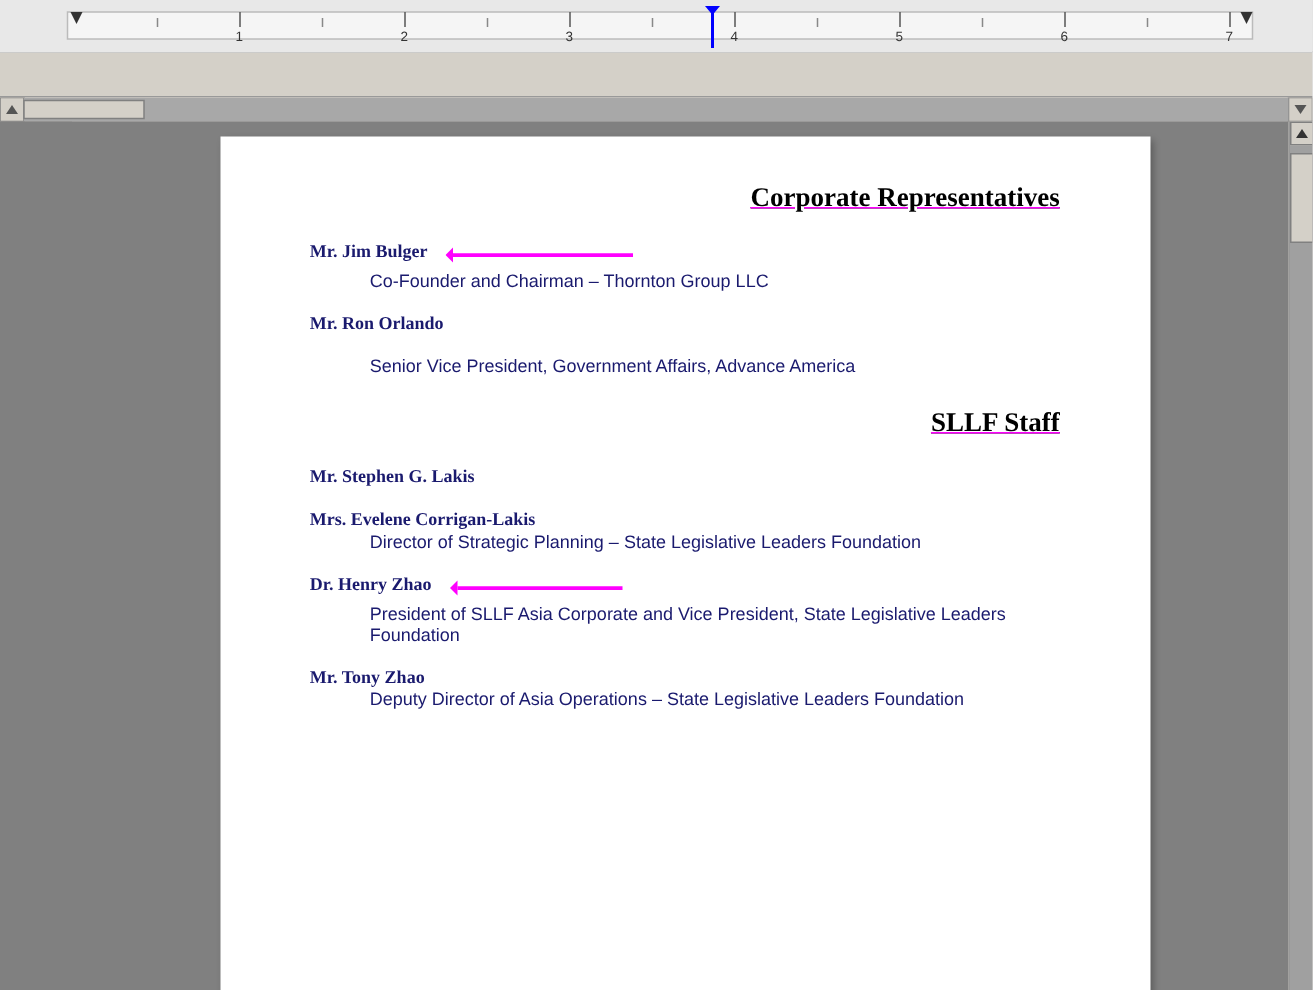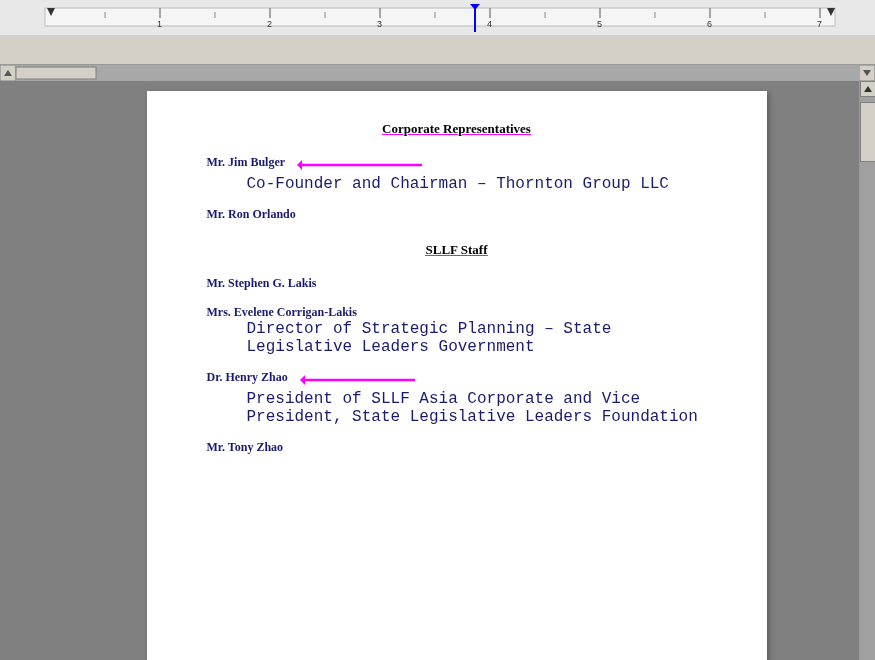--- a/index.html
+++ b/index.html
@@ -120,22 +120,22 @@
       background: #ffffff;
       width: 620px;
       min-height: 550px;
       padding: 30px 60px;
       box-shadow: 2px 2px 5px rgba(0,0,0,0.3);
       position: relative;
     }
 
     
     .section-title {
-      text-align: center;
-      font-size: 13px;
+      text-align: right;
+      font-size: 18px;
       font-weight: bold;
       color: #000;
       text-decoration: underline;
       margin-bottom: 18px;
       font-family: 'Times New Roman', Times, serif;
     }
 
     .person-entry {
       margin-bottom: 14px;
     }
@@ -145,24 +145,24 @@
       font-weight: bold;
       color: #1a1a6e;
       font-family: 'Times New Roman', Times, serif;
       display: flex;
       align-items: flex-start;
       gap: 8px;
       position: relative;
     }
 
     .person-title {
-      font-size: 16px;
+      font-size: 12px;
       color: #1a1a6e;
       padding-left: 40px;
-      font-family: Liberation Mono, monospace;
+      font-family: Liberation Sans, sans-serif;
     }
 
     .sllf-section {
       margin-top: 20px;
     }
   </style>
 </head>
 <body>
 
 <div class="ruler-container">
@@ -244,60 +244,66 @@
           </div>
         </div>
 
         <div class="person-entry">
           <div class="person-name">
             <span>Mr. Ron Orlando</span>
           </div>
         </div>
 
         <div class="person-entry">
+          <div class="person-title">
+            <span>Senior Vice President, Government Affairs, Advance America</span>
+          </div>
         </div>
       </div>
 
       <div class="sllf-section">
         <div class="section-title" style="text-decoration-color: #ff00ff; text-decoration: underline;">
           <span style="color:#000; font-weight:bold; text-decoration: underline; text-decoration-color: #ff00ff;">SLLF Staff</span>
         </div>
 
         <div class="person-entry">
           <div class="person-name">
             <span>Mr. Stephen G. Lakis</span>
           </div>
         </div>
 
         <div class="person-entry">
           <div class="person-name">
             <span>Mrs. Evelene Corrigan-Lakis</span>
           </div>
           <div class="person-title">
-            <span>Director of Strategic Planning – State Legislative Leaders Government</span>
+            <span>Director of Strategic Planning – State Legislative Leaders Foundation</span>
           </div>
         </div>
 
         <div class="person-entry">
           <div class="person-name">
             <span>Dr. Henry Zhao</span>
 
             <svg width="120" height="20" style="display:inline-block; vertical-align:middle; margin-left:4px;">
               <line x1="5" y1="10" x2="115" y2="10" stroke="#ff00ff" stroke-width="2.5"></line>
               <polygon points="5,5 5,15 0,10" fill="#ff00ff"></polygon>
             </svg>
           </div>
           <div class="person-title" style="padding-left:40px;">
             <span>President of SLLF Asia Corporate and Vice President, State Legislative Leaders Foundation</span>
           </div>
         </div>
 
         <div class="person-entry">
           <div class="person-name">
             <span>Mr. Tony Zhao</span>
+          </div>
+          <div class="person-title">
+            <span>Deputy Director of Asia Operations – State Legislative Leaders Foundation</span>
           </div>
         </div>
       </div>
 
     </div>
   </div>
 
   <div class="right-scrollbar">
     <div class="scrollbar-btn">
       <svg width="8" height="8">

